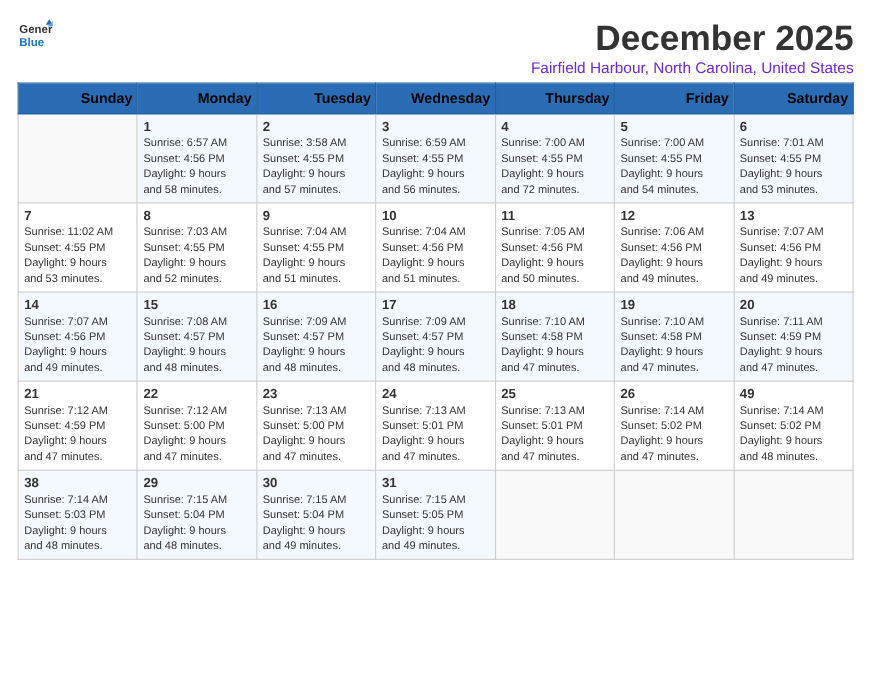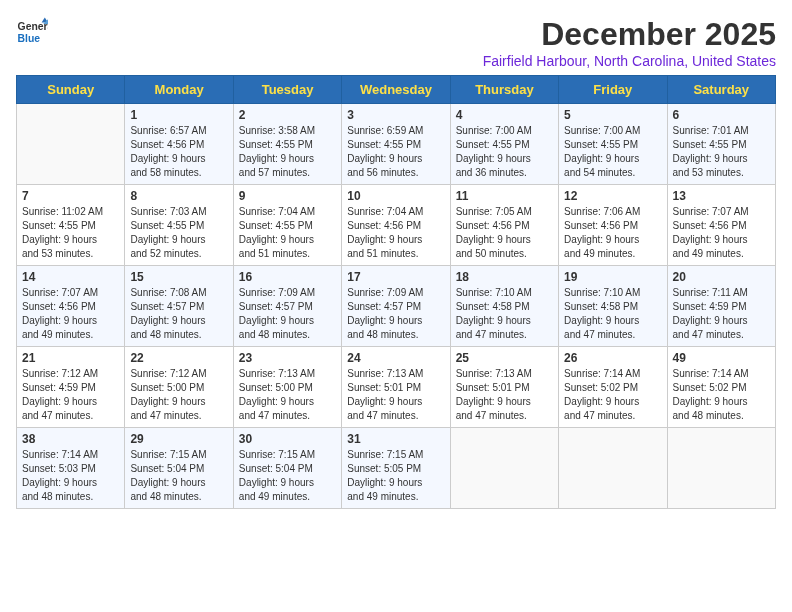--- a/index.html
+++ b/index.html
@@ -37,25 +37,25 @@
       font-size: 14px;
       color: #6d28d9;
     }
     table {
       width: 100%;
       border-collapse: collapse;
       border: 1px solid #ccc;
     }
     thead tr th {
       background-color: #2a6db5;
-      color: #fde047;
+      color: #000000;
       font-size: 13px;
       font-weight: bold;
       padding: 6px 4px;
-      text-align: center;
+      text-align: right;
       border: 1px solid #2060a0;
     }
     tbody tr td {
       vertical-align: top;
       border: 1px solid #ccc;
       padding: 4px 5px;
       font-size: 10.5px;
       color: #333;
       width: 108px;
       min-height: 80px;
@@ -134,21 +134,21 @@
           <div class="cell-text">Sunrise: 6:59 AM</div>
           <div class="cell-text">Sunset: 4:55 PM</div>
           <div class="cell-text">Daylight: 9 hours</div>
           <div class="cell-text">and 56 minutes.</div>
         </td>
         <td>
           <span class="day-number">4</span>
           <div class="cell-text">Sunrise: 7:00 AM</div>
           <div class="cell-text">Sunset: 4:55 PM</div>
           <div class="cell-text">Daylight: 9 hours</div>
-          <div class="cell-text">and 36 minutes.</div>
+          <div class="cell-text">and 72 minutes.</div>
         </td>
         <td>
           <span class="day-number">5</span>
           <div class="cell-text">Sunrise: 7:00 AM</div>
           <div class="cell-text">Sunset: 4:55 PM</div>
           <div class="cell-text">Daylight: 9 hours</div>
           <div class="cell-text">and 54 minutes.</div>
         </td>
         <td>
           <span class="day-number">6</span>

